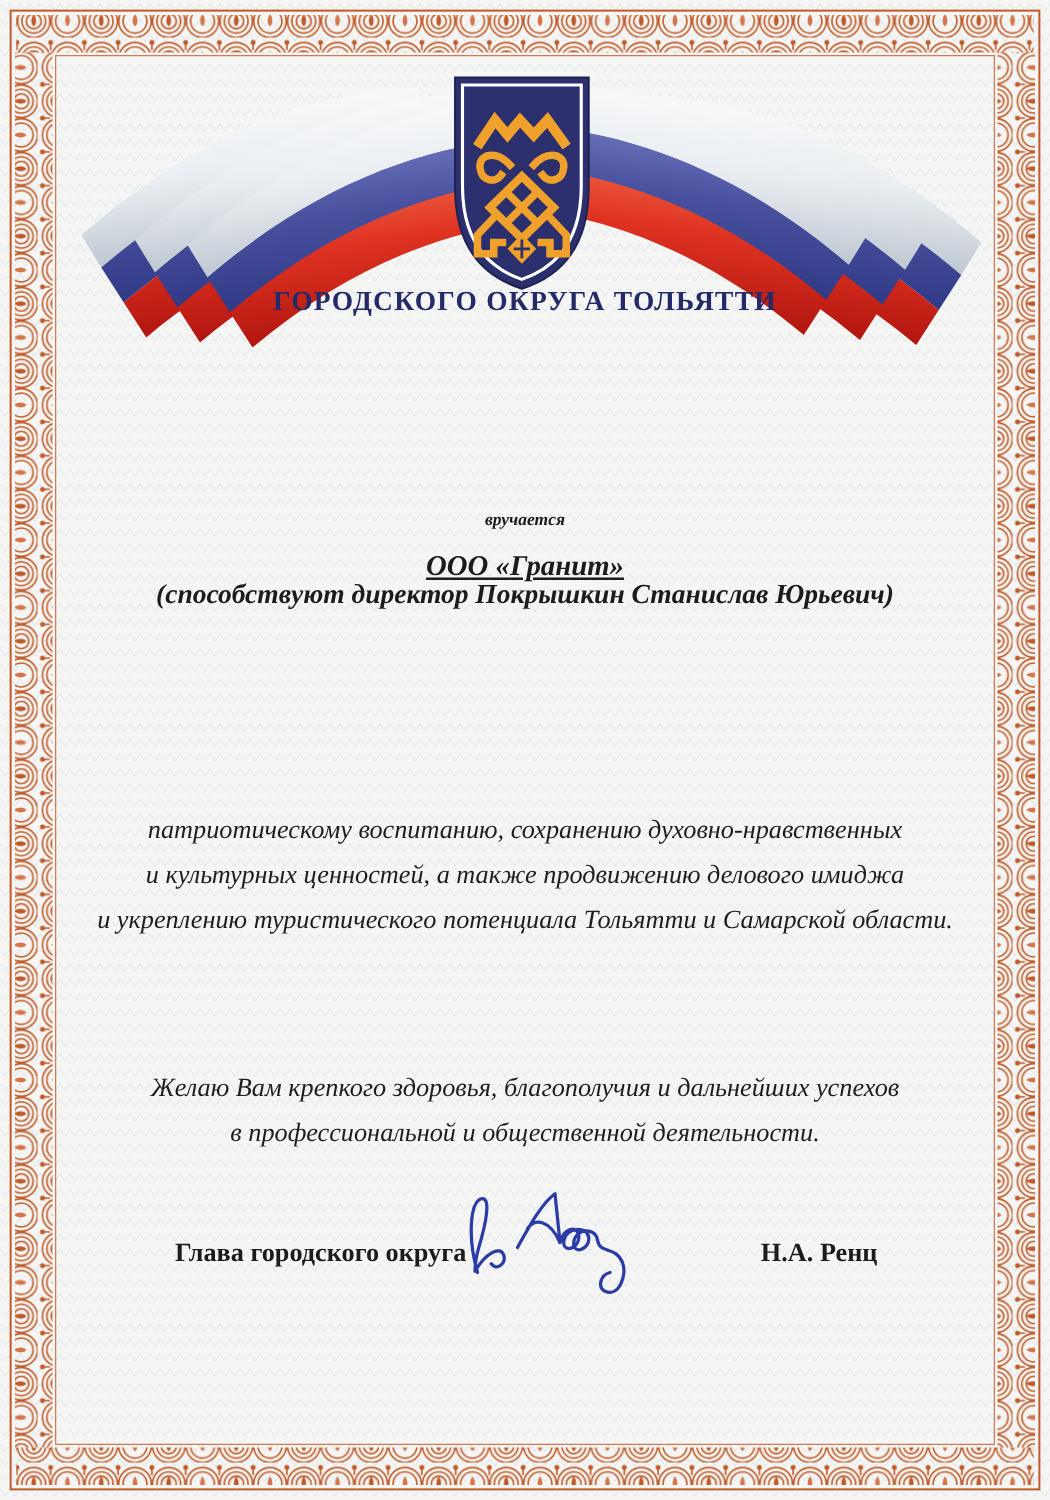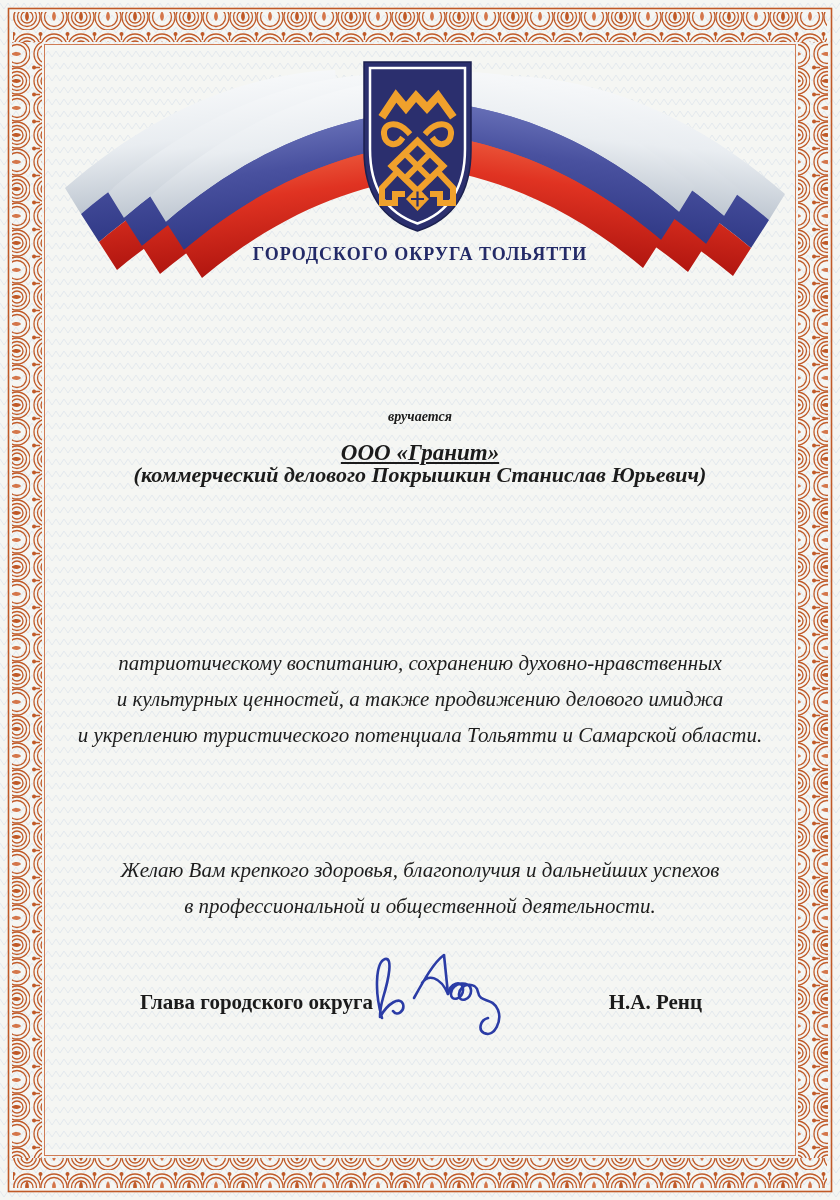--- a/index.html
+++ b/index.html
@@ -8,21 +8,21 @@
     background:#f4f5f1;
     font-family:"Liberation Serif", serif;
     position:relative;
     overflow:hidden;
   }
   .page{position:absolute;inset:0;}
   svg.layer{position:absolute;left:0;top:0;}
   .abs{position:absolute;}
   .center{width:840px;text-align:center;left:0;}
   .org-line1{top:212px;font-size:22px;font-weight:bold;color:#232a67;letter-spacing:1px;}
-  .org-line2{top:244px;font-size:18px;font-weight:bold;color:#232a67;letter-spacing:1px;}
+  .org-line2{top:228px;font-size:22px;font-weight:bold;color:#232a67;letter-spacing:1px;}
   .doc-title{top:366px;font-size:23px;font-weight:bold;color:#1b1b1b;letter-spacing:1.2px;}
   .presented{top:409px;font-size:14px;font-weight:bold;font-style:italic;color:#1b1b1b;}
   .recipient{top:440px;font-size:23px;font-weight:bold;font-style:italic;color:#1b1b1b;text-decoration:underline;}
   .recipient-detail{top:462px;font-size:22px;font-weight:bold;font-style:italic;color:#1b1b1b;}
   .para{font-size:21px;font-style:italic;color:#1d1d1d;line-height:36px;}
   .para span{display:block;}
   .p1{top:505px;}
   .p2{top:645px;}
   .p3{top:852px;}
   .sig-row{top:990px;left:140px;width:562px;display:flex;justify-content:space-between;}
@@ -138,21 +138,21 @@
       <path d="M 438,172 L 453,188 L 453,203 L 440,203 L 440,194 L 433,194" stroke-width="6"></path>
     </g>
     <path d="M 417.5,187 L 429,199 L 417.5,211 L 406,199 Z" fill="#f0a12c"></path>
     <path d="M 417.5,191.5 L 417.5,206.5 M 411,199 L 424,199" stroke="#2b2f6e" stroke-width="2.2"></path>
   </svg>
 
   <div class="abs center org-line2">ГОРОДСКОГО ОКРУГА ТОЛЬЯТТИ</div>
 
   <div class="abs center presented">вручается</div>
   <div class="abs center recipient">ООО «Гранит»</div>
-  <div class="abs center recipient-detail">(коммерческий делового Покрышкин Станислав Юрьевич)</div>
+  <div class="abs center recipient-detail">(способствуют директор Покрышкин Станислав Юрьевич)</div>
 
   <div class="abs center para p2">
     <span>патриотическому воспитанию, сохранению духовно-нравственных</span>
     <span>и культурных ценностей, а также продвижению делового имиджа</span>
     <span>и укреплению туристического потенциала Тольятти и Самарской области.</span>
   </div>
   <div class="abs center para p3">
     <span>Желаю Вам крепкого здоровья, благополучия и дальнейших успехов</span>
     <span>в профессиональной и общественной деятельности.</span>
   </div>

